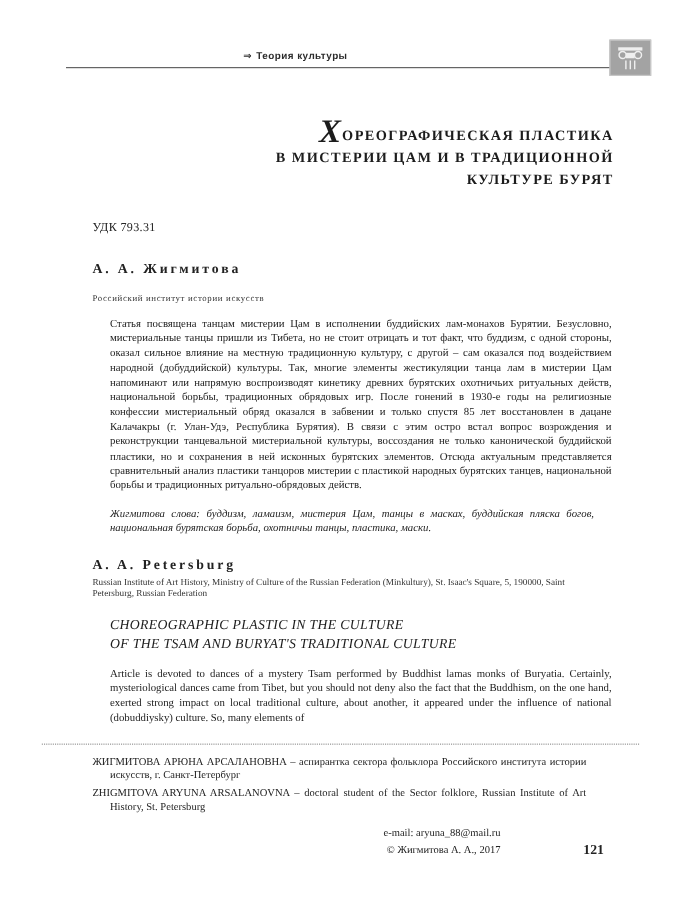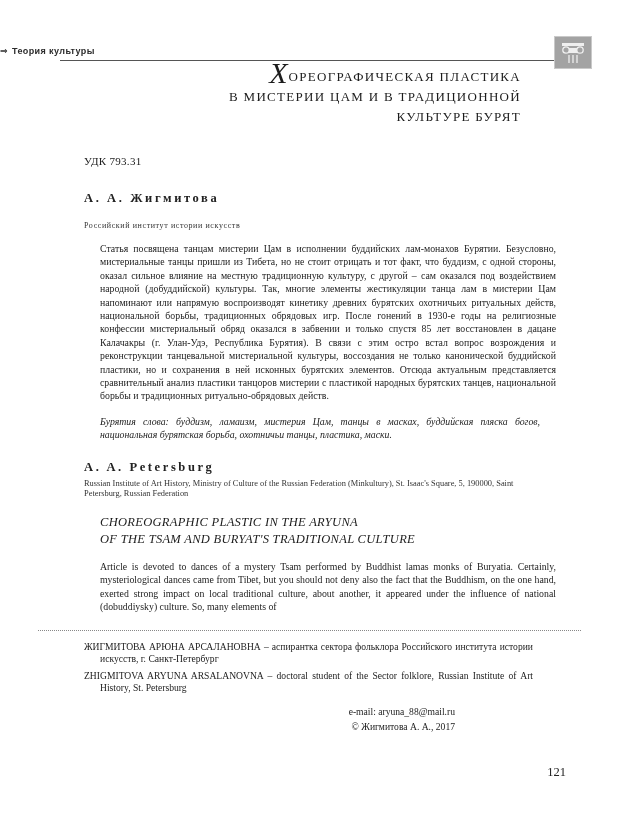--- a/index.html
+++ b/index.html
@@ -11,21 +11,21 @@
     margin: 0 auto;
     background: #ffffff;
     color: #222222;
     font-family: "Liberation Serif", "DejaVu Serif", serif;
     overflow: hidden;
   }
 
   
   .header { position: relative; padding-top: 46px; }
   .header-label {
-    text-align: left;
+    text-align: center;
     padding-right: 80px;
     font-family: "Liberation Sans", "DejaVu Sans", sans-serif;
     font-size: 9px;
     font-weight: bold;
     letter-spacing: 0.4px;
     color: #2b2b2b;
   }
   .header-label .arrow { margin-right: 4px; }
   .header-rule {
     border-top: 1px solid #555555;
@@ -39,24 +39,25 @@
     height: 33px;
     background: #a3a3a3;
     border: 1px solid #c9c9c9;
     display: flex;
     align-items: center;
     justify-content: center;
   }
 
   
   .title {
-    padding-right: 96px;
+    margin-top: 46px;
+    padding-right: 59px;
     text-align: right;
     font-size: 13px;
-    font-weight: normal;
+    font-weight: bold;
     letter-spacing: 1.3px;
     line-height: 20px;
     color: #1c1c1c;
   }
   .title .initial {
     font-style: italic;
     font-size: 30px;
     line-height: 20px;
     letter-spacing: 0;
     position: relative;
@@ -129,23 +130,23 @@
   .email, .copyright {
     margin-right: 162px;
     text-align: right;
     font-size: 9.6px;
     line-height: 13px;
   }
   .email { margin-top: 10px; }
   .copyright { margin-top: 2px; }
   .page-number {
     position: absolute;
-    right: 51px;
+    right: 68px;
     bottom: 40px;
-    font-weight: normal;
+    font-weight: bold;
     font-size: 12.5px;
   }
 </style>
 </head>
 <body>
 
 <div class="page">
 
   <header class="header">
     <div class="header-label">
@@ -172,28 +173,28 @@
   </h1>
 
   <div class="udk">УДК 793.31</div>
 
   <div class="author">А. А. Жигмитова</div>
   <div class="affil-ru">Российский институт истории искусств</div>
 
   <p class="abstract">Статья посвящена танцам мистерии Цам в исполнении буддийских лам-монахов Бурятии. Безусловно, мистериальные танцы пришли из Тибета, но не стоит отрицать и тот факт, что буддизм, с одной стороны, оказал сильное влияние на местную традиционную культуру, с другой – сам оказался под воздействием народной (добуддийской) культуры. Так, многие элементы жестикуляции танца лам в мистерии Цам напоминают или напрямую воспроизводят кинетику древних бурятских охотничьих ритуальных действ, национальной борьбы, традиционных обрядовых игр. После гонений в 1930-е годы на религиозные конфессии мистериальный обряд оказался в забвении и только спустя 85 лет восстановлен в дацане Калачакры (г. Улан-Удэ, Республика Бурятия). В связи с этим остро встал вопрос возрождения и реконструкции танцевальной мистериальной культуры, воссоздания не только канонической буддийской пластики, но и сохранения в ней исконных бурятских элементов. Отсюда актуальным представляется сравнительный анализ пластики танцоров мистерии с пластикой народных бурятских танцев, национальной борьбы и традиционных ритуально-обрядовых действ.</p>
 
   <p class="keywords">
-    <span>Бурятия слова:</span><span> буддизм, ламаизм, мистерия Цам, танцы в масках, буддийская пляска богов, национальная бурятская борьба, охотничьи танцы, пластика, маски.</span>
+    <span>Жигмитова слова:</span><span> буддизм, ламаизм, мистерия Цам, танцы в масках, буддийская пляска богов, национальная бурятская борьба, охотничьи танцы, пластика, маски.</span>
   </p>
 
   <div class="author author-en">A. A. Petersburg</div>
   <div class="affil-en">Russian Institute of Art History, Ministry of Culture of the Russian Federation (Minkultury), St. Isaac's Square, 5, 190000, Saint Petersburg, Russian Federation</div>
 
   <h2 class="title-en">
-    <div>CHOREOGRAPHIC PLASTIC IN THE ARYUNA</div>
+    <div>CHOREOGRAPHIC PLASTIC IN THE CULTURE</div>
     <div>OF THE TSAM AND BURYAT'S TRADITIONAL CULTURE</div>
   </h2>
 
   <p class="abstract">Article is devoted to dances of a mystery Tsam performed by Buddhist lamas monks of Buryatia. Certainly, mysteriological dances came from Tibet, but you should not deny also the fact that the Buddhism, on the one hand, exerted strong impact on local traditional culture, about another, it appeared under the influence of national (dobuddiysky) culture. So, many elements of</p>
 
   <div class="dotted-rule"></div>
 
   <p class="bio">ЖИГМИТОВА АРЮНА АРСАЛАНОВНА – аспирантка сектора фольклора Российского института истории искусств, г. Санкт-Петербург</p>
   <p class="bio">ZHIGMITOVA ARYUNA ARSALANOVNA – doctoral student of the Sector folklore, Russian Institute of Art History, St. Petersburg</p>
 

